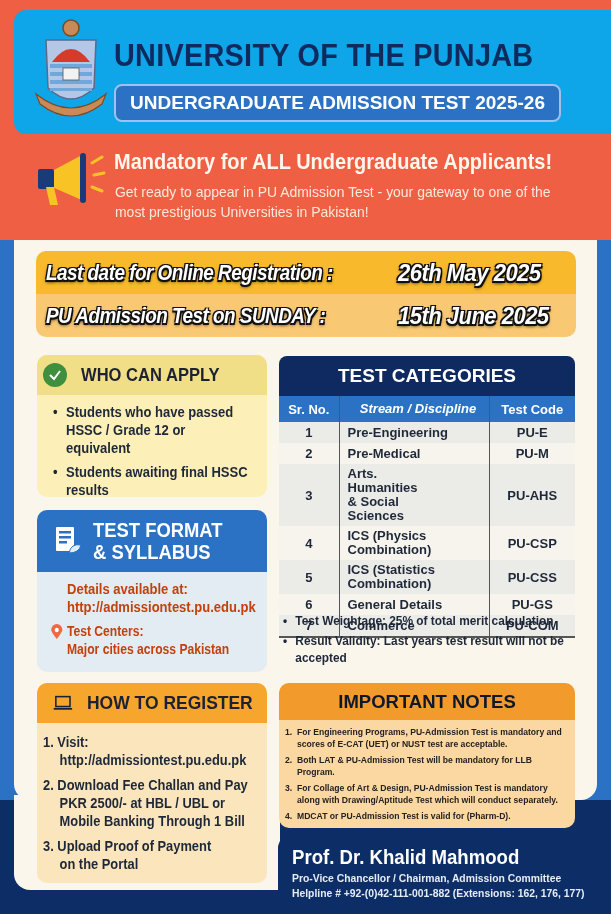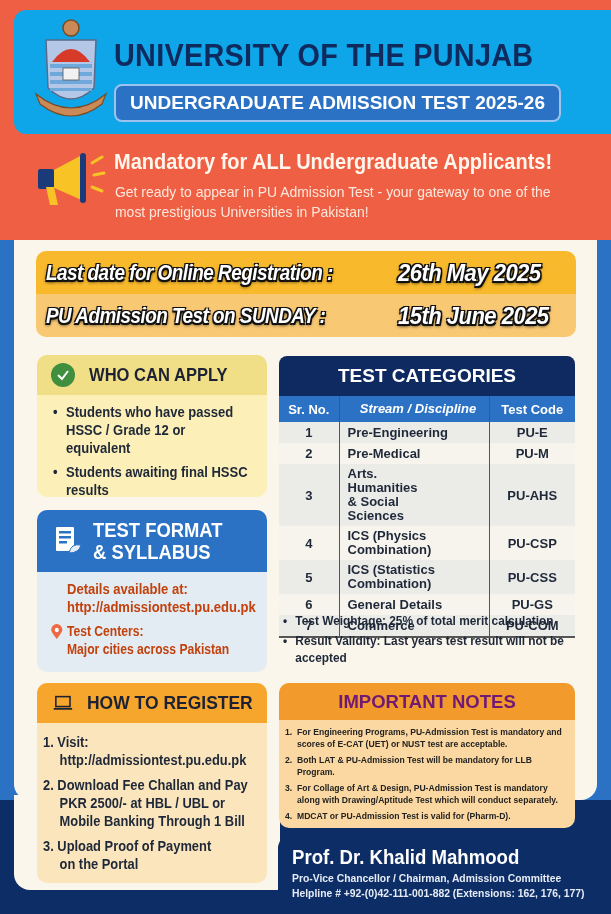--- a/index.html
+++ b/index.html
@@ -64,21 +64,21 @@
     font-weight: bold; color: #fff; font-size: 22px;
     text-shadow: -1.5px -1.5px 0 #111, 1.5px -1.5px 0 #111, -1.5px 1.5px 0 #111, 1.5px 1.5px 0 #111, 0 2px 4px #000;
     letter-spacing: -0.6px;
   }
   .date-label { width: 340px; display: inline-block; transform: scaleX(0.86); transform-origin: left; }
   .date-value { font-size: 24px; margin-left: 12px; transform: scaleX(0.92); transform-origin: left; }
 
   
   .panel { position: absolute; left: 37px; width: 230px; border-radius: 10px; overflow: hidden; }
   .who { top: 355px; height: 142px; background: #fcefb8; }
-  .who .ph { height: 40px; background: #f1df87; display: flex; align-items: center; padding-left: 14px; }
+  .who .ph { height: 40px; background: #f1df87; display: flex; align-items: center; padding-left: 6px; }
   .who .ph .ic { width: 24px; height: 24px; border-radius: 50%; background: #3f8f3f; display: flex; align-items: center; justify-content: center; }
   .who .ph .lbl { margin-left: 14px; font-weight: bold; font-size: 18px; color: #1c2233; transform: scaleX(0.92); transform-origin: left; white-space: nowrap; }
   .bullets { list-style: none; padding: 8px 0 0 16px; }
   .bullets li { position: relative; padding-left: 14px; font-size: 14px; line-height: 18px; color: #1e2838; font-weight: bold; margin-bottom: 6px; transform: scaleX(0.93); transform-origin: left; }
   .bullets li::before { content: "•"; position: absolute; left: 0; top: 0; }
 
   .fmt { top: 510px; height: 162px; background: #e3ebf3; }
   .fmt .ph { height: 62px; background: #2b72c5; display: flex; align-items: center; padding-left: 16px; }
   .fmt .ph .lbl { margin-left: 10px; font-weight: bold; font-size: 20px; color: #fff; line-height: 22px; transform: scaleX(0.92); transform-origin: left; }
   .fmt .body { padding: 8px 0 0 30px; font-size: 14px; color: #c2410c; line-height: 18px; font-weight: bold; }
@@ -106,21 +106,21 @@
   .cat td.disc { padding-left: 8px; border-left: 1.5px solid #555; border-right: 1.5px solid #555; line-height: 14px; }
   .cat td.code { width: 86px; text-align: center; }
   .cat tbody tr:last-child td { border-bottom: 2px solid #555; }
 
   .cat-notes { position: absolute; left: 283px; top: 613px; width: 300px; list-style: none; }
   .cat-notes li { position: relative; padding-left: 13px; font-size: 12.5px; line-height: 17px; color: #1e2838; font-weight: bold; margin-bottom: 3px; transform: scaleX(0.95); transform-origin: left; }
   .cat-notes li::before { content: "•"; position: absolute; left: 0; }
 
   
   .notes { position: absolute; left: 279px; top: 683px; width: 296px; height: 145px; background: #fbd8a1; border-radius: 10px; overflow: hidden; }
-  .notes .ph { height: 37px; background: #f39a2c; color: #701a75; font-weight: bold; font-size: 18.5px; text-align: center; line-height: 37px; }
+  .notes .ph { height: 37px; background: #f39a2c; color: #0f172a; font-weight: bold; font-size: 18.5px; text-align: center; line-height: 37px; }
   .notes ol { list-style: none; padding: 6px 6px 0 6px; }
   .notes li { font-size: 8.6px; line-height: 12px; color: #222; font-weight: bold; margin-bottom: 4px; display: flex; }
   .notes li .n { width: 12px; flex: none; }
 
   
   .sig { position: absolute; left: 278px; top: 836px; width: 328px; height: 78px; background: #0d2d66; border-radius: 12px 0 0 0; padding: 10px 0 0 14px; color: #fff; }
   .sig .name { font-size: 20px; font-weight: bold; transform: scaleX(0.93); transform-origin: left; white-space: nowrap; }
   .sig .role, .sig .help { font-size: 11.5px; font-weight: bold; color: #e6ecf5; margin-top: 3px; white-space: nowrap; transform: scaleX(0.9); transform-origin: left; }
 </style>
 </head>

